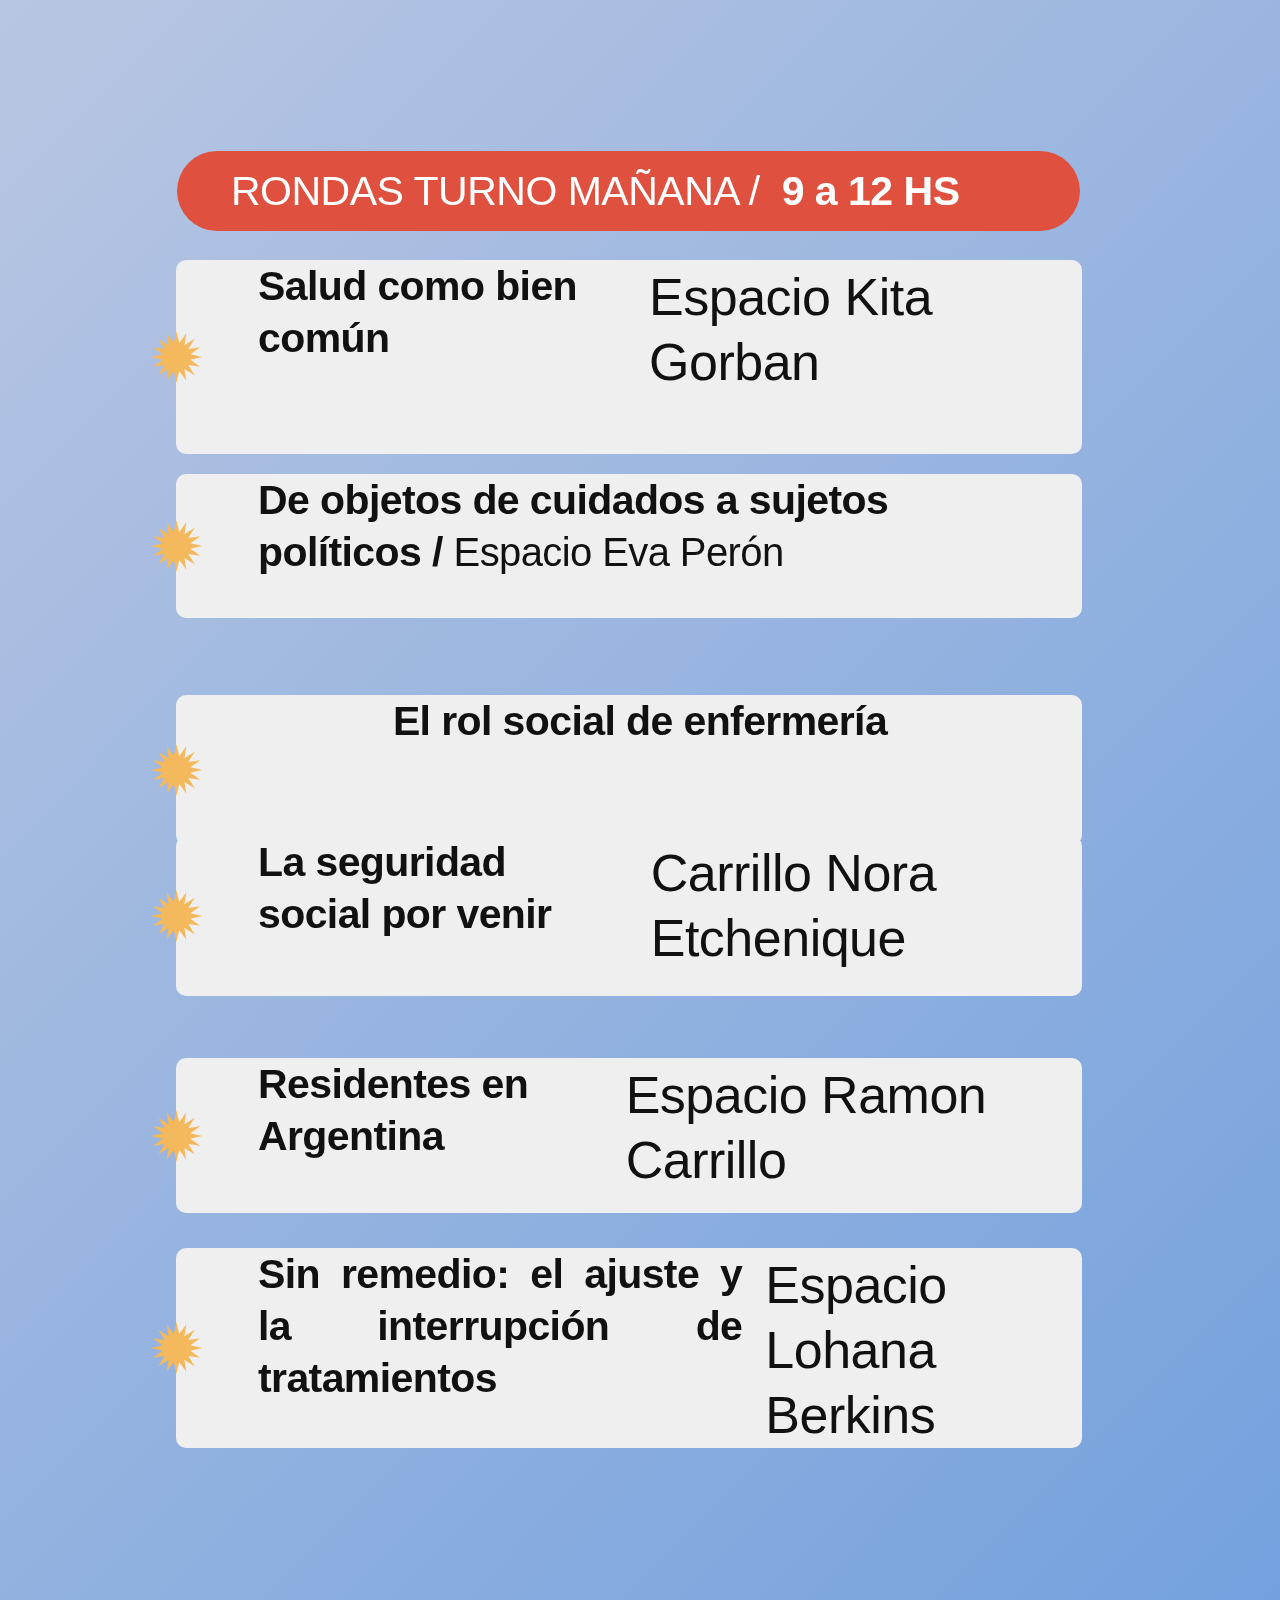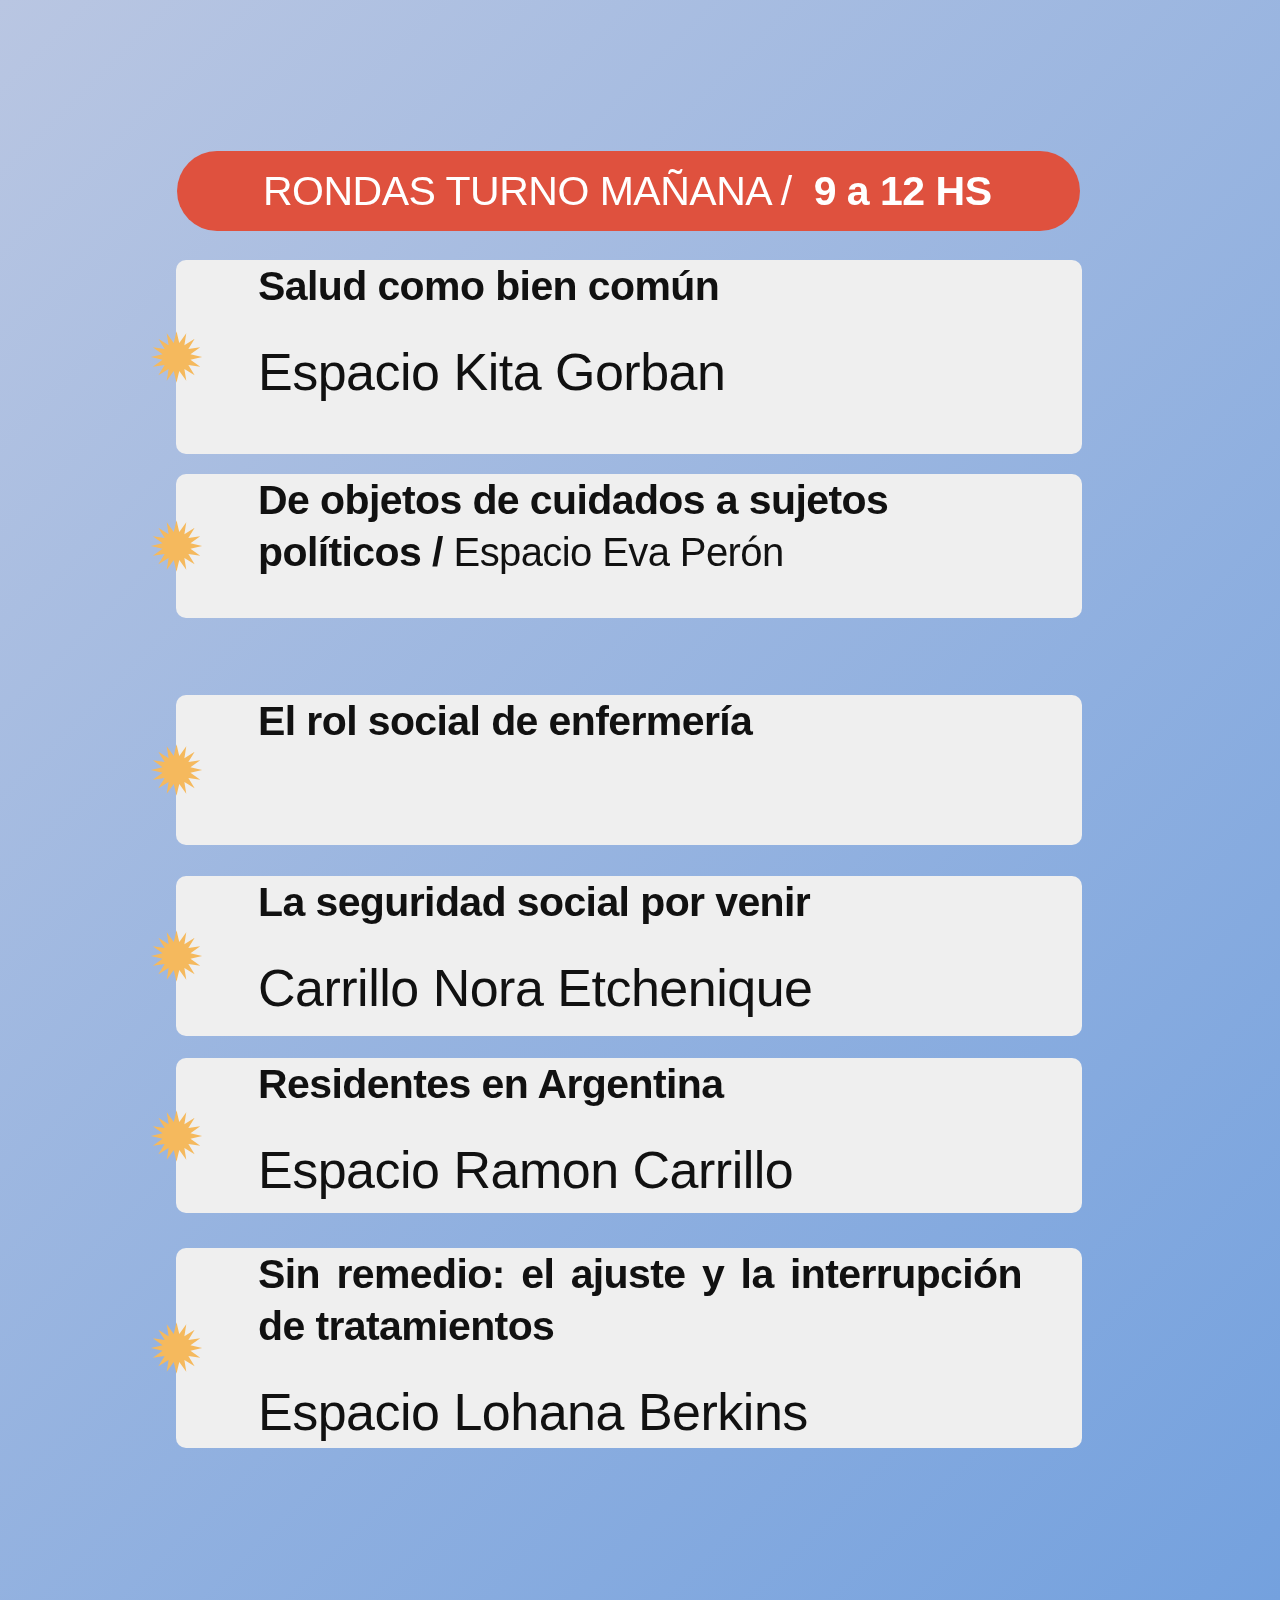--- a/index.html
+++ b/index.html
@@ -13,33 +13,33 @@
     font-family:"Liberation Sans","DejaVu Sans",sans-serif;
     color:var(--text-black);
     position:relative;overflow:hidden;
   }
   .pill{
     position:absolute;left:177px;top:151px;width:903px;height:80px;
     background:var(--pill-red);border-radius:40px;
     display:flex;align-items:center;padding-left:54px;
     color:var(--pill-text);font-size:41px;letter-spacing:-0.5px;white-space:nowrap;
   }
-  .pill .reg{font-weight:400;margin-left:32px;}
+  .pill .reg{font-weight:400;}
   .pill .bold{font-weight:700;margin-left:22px;}
   .card{
     position:absolute;left:176px;width:906px;
     background:var(--card-gray);border-radius:10px;
-    display:flex;flex-direction:column;justify-content:flex-start;
+    display:flex;flex-direction:row;justify-content:center;
     padding:0 60px 0 82px;
     gap:23px;
   }
   .c1{top:260px;height:194px;}
   .c2{top:474px;height:144px;}
   .c3{top:695px;height:150px;}
-  .c4{top:876px;height:160px;}
+  .c4{top:836px;height:160px;}
   .c5{top:1058px;height:155px;}
   .c6{top:1248px;height:200px;}
   .title{
     font-weight:700;font-size:41px;line-height:1.27;letter-spacing:-0.6px;
   }
   .c6 .title{text-align:justify;}
   .subtitle{
     font-weight:400;font-size:52px;line-height:1.25;letter-spacing:-0.5px;margin-top:5px;
   }
   .title .r{font-weight:400;font-size:40px;}

